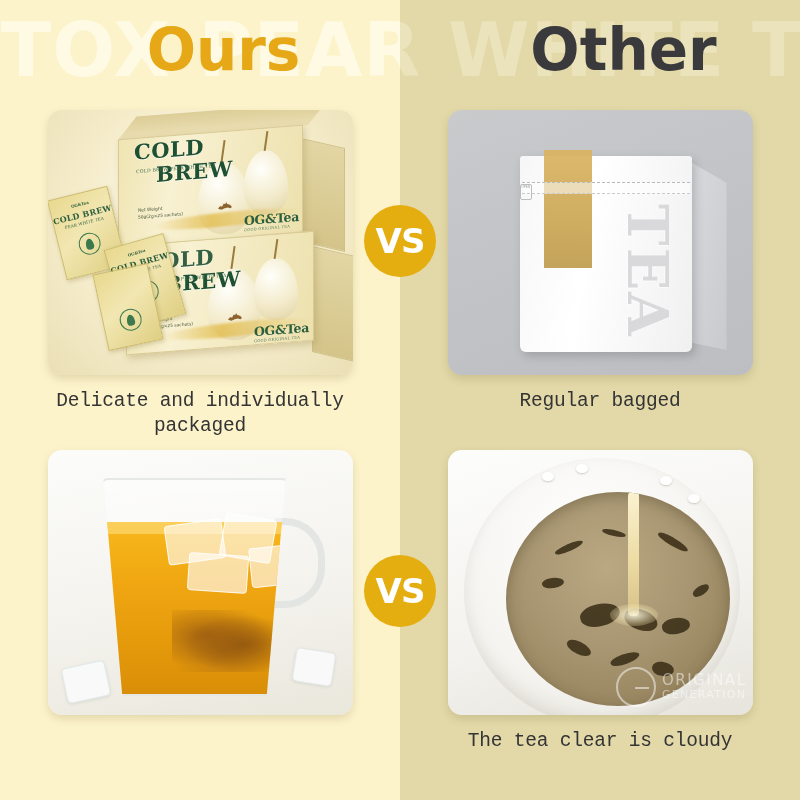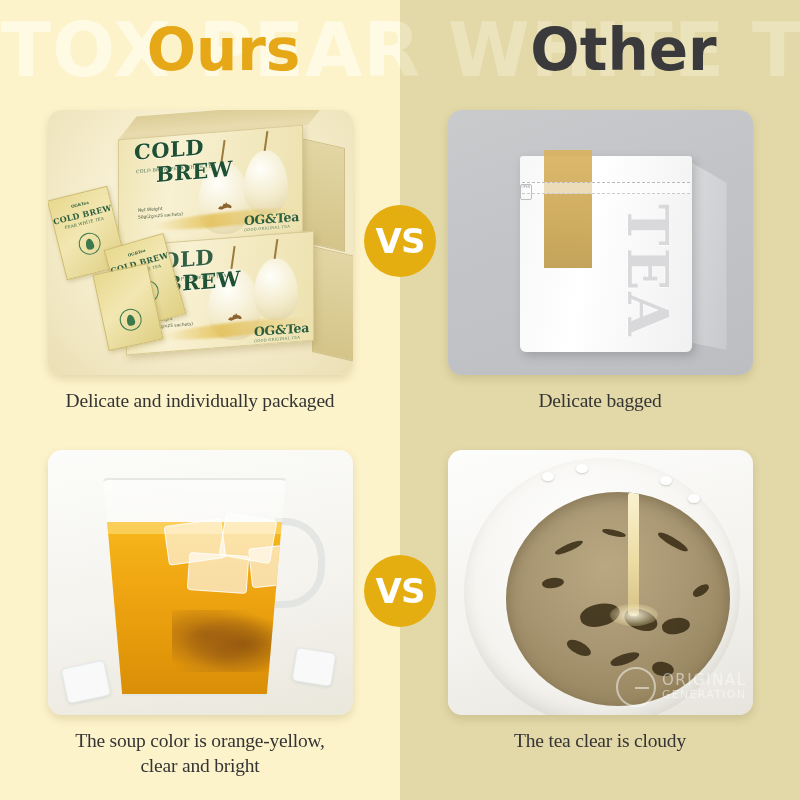--- a/index.html
+++ b/index.html
@@ -125,21 +125,21 @@
     margin-top: 10px;
     border-radius: 14px;
     overflow: hidden;
     box-shadow: 0 4px 9px rgba(120, 105, 50, 0.20);
   }
 
   .caption {
     margin-top: 14px;
     width: 360px;
     text-align: center;
-    font-family: Liberation Serif, serif;
+    font-family: Liberation Mono, monospace;
     font-size: 19.5px;
     line-height: 1.28;
     color: #343434;
     letter-spacing: -0.2px;
   }
 
   
   .vs-badge {
     position: absolute;
     width: 72px;
@@ -670,21 +670,21 @@
         <div class="art-pouch">
           <div class="pouch-gusset"></div>
           <div class="pouch-body">
             <div class="pouch-emboss">TEA</div>
           </div>
           <div class="pouch-label"></div>
           <div class="pouch-seal"></div>
           <div class="pouch-zip">OPEN</div>
         </div>
       </div>
-      <div class="caption">Delicate bagged</div>
+      <div class="caption">Regular bagged</div>
     </div>
   </div>
 
   <div class="row row-2">
 
     <div class="vs-badge vs-2">
       <span>VS</span>
     </div>
 
     <div class="cell cell-left">
@@ -697,24 +697,20 @@
             <div class="tea-liquid">
               <div class="tea-surface"></div>
             </div>
             <div class="ice ice-1"></div>
             <div class="ice ice-2"></div>
             <div class="ice ice-3"></div>
             <div class="ice ice-4"></div>
             <div class="tea-leaves"></div>
           </div>
         </div>
-      </div>
-      <div class="caption">
-        <span>The soup color is orange-yellow,</span><br>
-        <span>clear and bright</span>
       </div>
     </div>
 
     <div class="cell cell-right">
       <div class="media-card">
         <div class="art-cup">
           <div class="cup-outer">
             <div class="cup-inner">
               <div class="debris" style="left:48px;  top:52px;  width:30px; height:7px;  transform:rotate(-24deg);"></div>
               <div class="debris" style="left:96px;  top:38px;  width:24px; height:6px;  transform:rotate(12deg);"></div>

